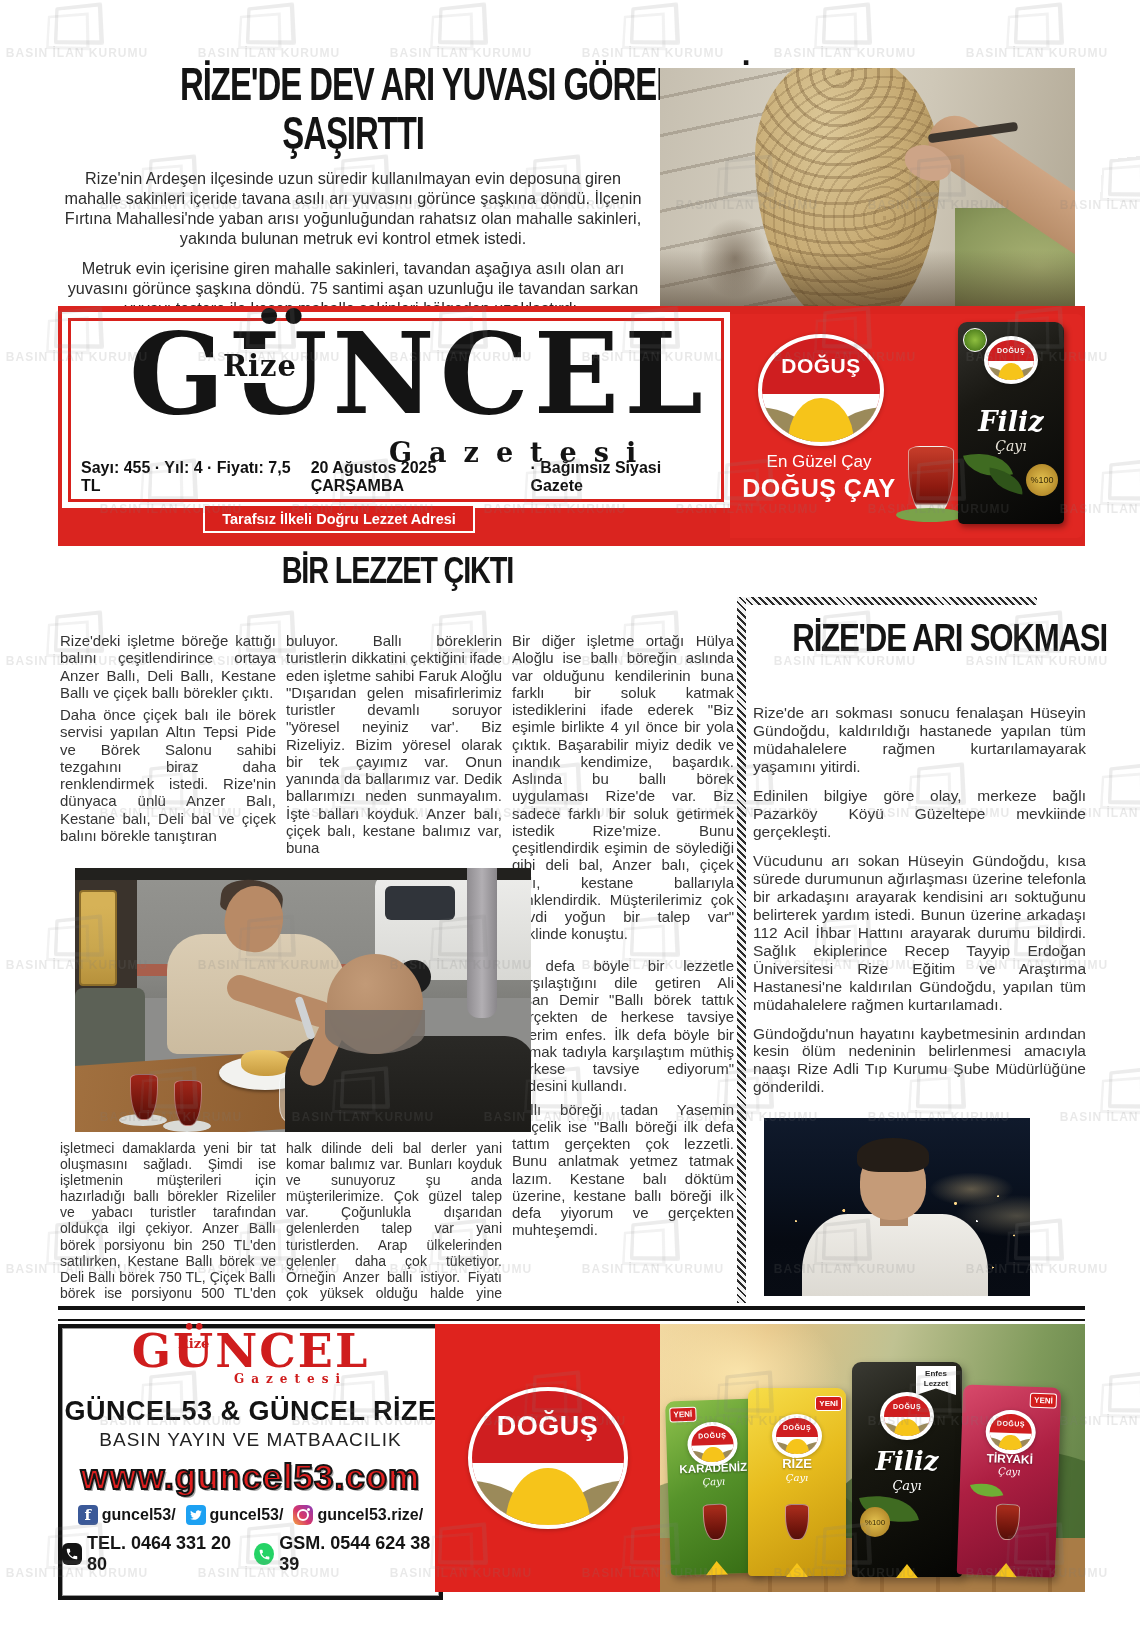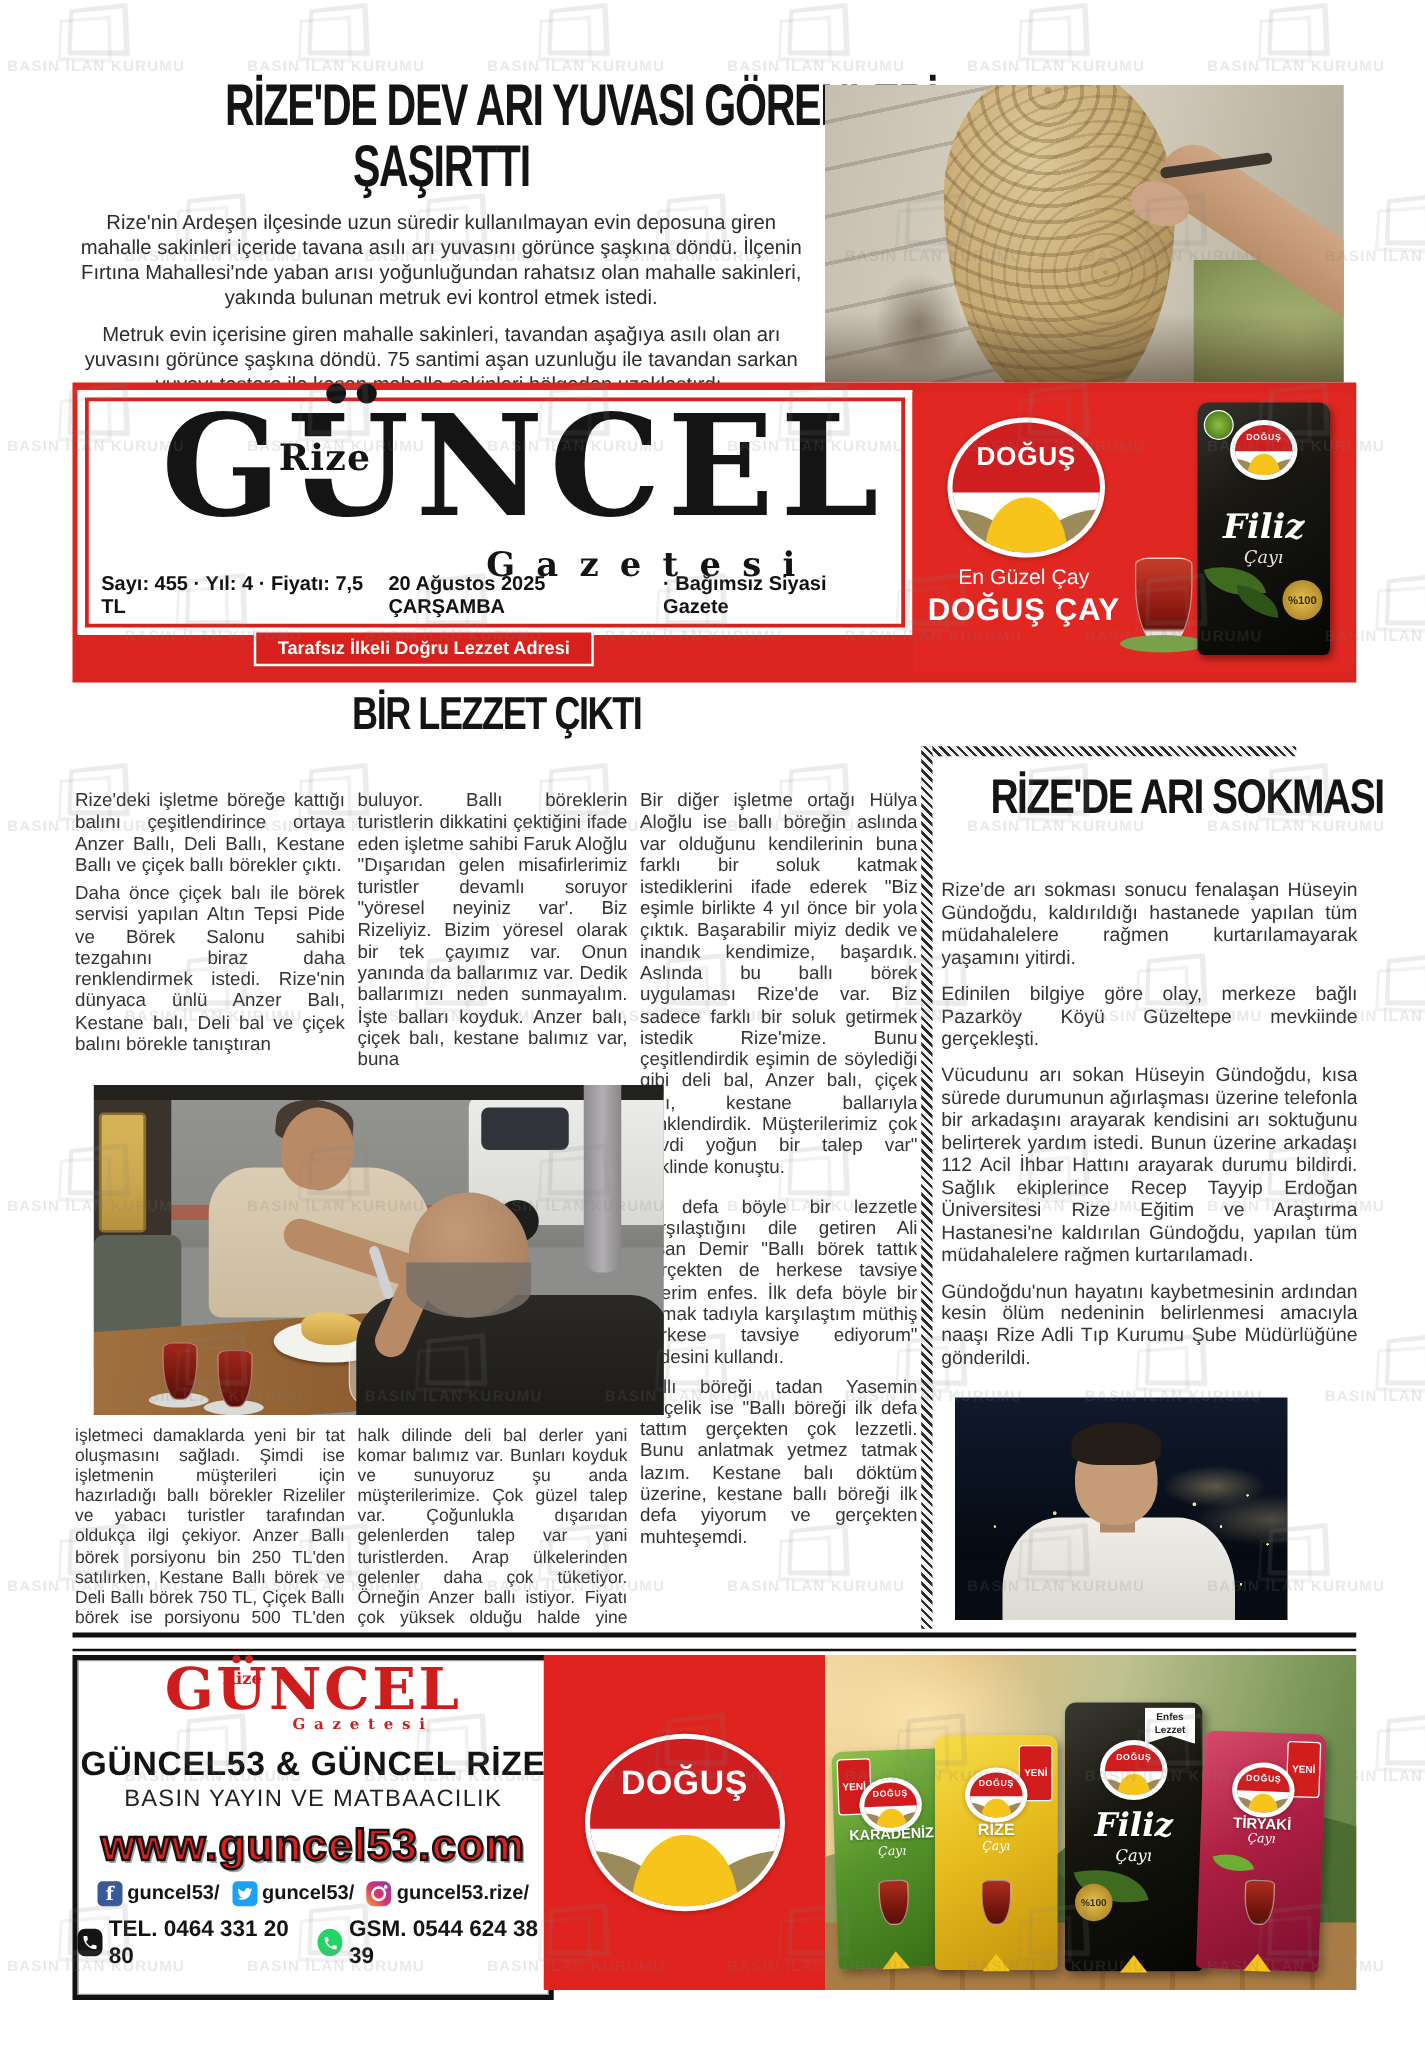--- a/index.html
+++ b/index.html
@@ -166,21 +166,21 @@
   .mini-logo .dl-top{font-size:7px;}
   .pkg-filiz-big .fname{position:absolute;left:0;top:84px;width:100%;text-align:center;color:#fff;
     font-family:"DejaVu Serif","Liberation Serif",serif;font-style:italic;font-weight:bold;font-size:27px;}
   .pkg-filiz-big .fsub{position:absolute;left:0;top:116px;width:100%;text-align:center;color:#e9e5da;
     font-family:"DejaVu Serif","Liberation Serif",serif;font-style:italic;font-size:14px;}
   .pkg-filiz-big .leaf1{position:absolute;left:8px;top:128px;width:44px;height:30px;background:#3f6b21;
     border-radius:0 100% 0 100%;transform:rotate(-14deg);}
   .pkg-filiz-big .leaf2{position:absolute;left:30px;top:148px;width:36px;height:22px;background:#2f541a;
     border-radius:0 100% 0 100%;transform:rotate(8deg);}
   .gold-badge{position:absolute;border-radius:50%;background:radial-gradient(#e3c14f,#b3892a 75%);
-    color:#3a2c08;font-weight:700;display:flex;align-items:center;justify-content:center;}
+    color:#3a2c08;font-weight:400;display:flex;align-items:center;justify-content:center;}
   .pkg-filiz-big .gold-badge{right:6px;bottom:28px;width:32px;height:32px;font-size:9px;}
   .pkg-filiz-big .green-dot{position:absolute;left:5px;top:6px;width:22px;height:22px;border-radius:50%;
     background:radial-gradient(#8fbf3f,#4e7f1d 75%);border:1px solid #fff;}
 
   
   #main-headline{left:58px;top:551px;width:678px;}
   #main-headline .hl{font-size:37px;line-height:1.07;--sx:.78;}
   .newscol{position:absolute;font-size:15px;line-height:1.15;text-align:justify;color:#343434;overflow:hidden;}
   .newscol p{margin:0 0 5px;}
   #col1-top{left:60px;top:632px;width:216px;height:234px;}
@@ -254,21 +254,21 @@
   .pkg .pname{position:absolute;left:0;width:100%;text-align:center;font-weight:900;color:#fff;
     text-shadow:0 1px 2px rgba(0,0,0,.4);}
   .pkg .psub{position:absolute;left:0;width:100%;text-align:center;color:#fff;
     font-family:"DejaVu Serif","Liberation Serif",serif;font-style:italic;}
   .pkg .notch{position:absolute;left:50%;bottom:-1px;transform:translateX(-50%);width:0;height:0;
     border-left:11px solid transparent;border-right:11px solid transparent;border-bottom:14px solid #f6c41a;}
   .pkg .pglass{position:absolute;left:50%;transform:translateX(-50%);width:22px;height:34px;
     border-radius:28% 28% 42% 42%/10% 10% 66% 66%;
     background:linear-gradient(#a42a1a 10%,#70150c 70%,#55100a);border:1px solid rgba(255,255,255,.5);}
   .yeni-badge{position:absolute;background:#d21d1d;color:#fff;font-size:8px;font-weight:900;
-    padding:17px 3px;border-radius:3px;border:1px solid #fff;}
+    padding:2px 3px;border-radius:3px;border:1px solid #fff;}
   #pkg0{left:8px;top:76px;width:92px;height:174px;transform:rotate(-2deg);
     background:linear-gradient(150deg,#8fc24d 0%,#57942b 45%,#366c14 100%);}
   #pkg0 .mini-logo{top:22px;} #pkg0 .pname{top:62px;font-size:11.5px;} #pkg0 .psub{top:76px;font-size:10px;}
   #pkg0 .pglass{bottom:34px;} #pkg0 .yeni-badge{left:4px;top:6px;}
   #pkg1{left:88px;top:64px;width:98px;height:188px;
     background:linear-gradient(150deg,#f7dd49 0%,#e7bc1e 45%,#c2920c 100%);}
   #pkg1 .mini-logo{top:26px;} #pkg1 .pname{top:68px;font-size:13px;color:#fff;} #pkg1 .psub{top:84px;font-size:10px;}
   #pkg1 .pglass{bottom:36px;} #pkg1 .yeni-badge{right:4px;top:8px;}
   #pkg2{left:192px;top:38px;width:110px;height:215px;
     background:linear-gradient(150deg,#3a3a33 0%,#17170f 40%,#050503 100%);}

